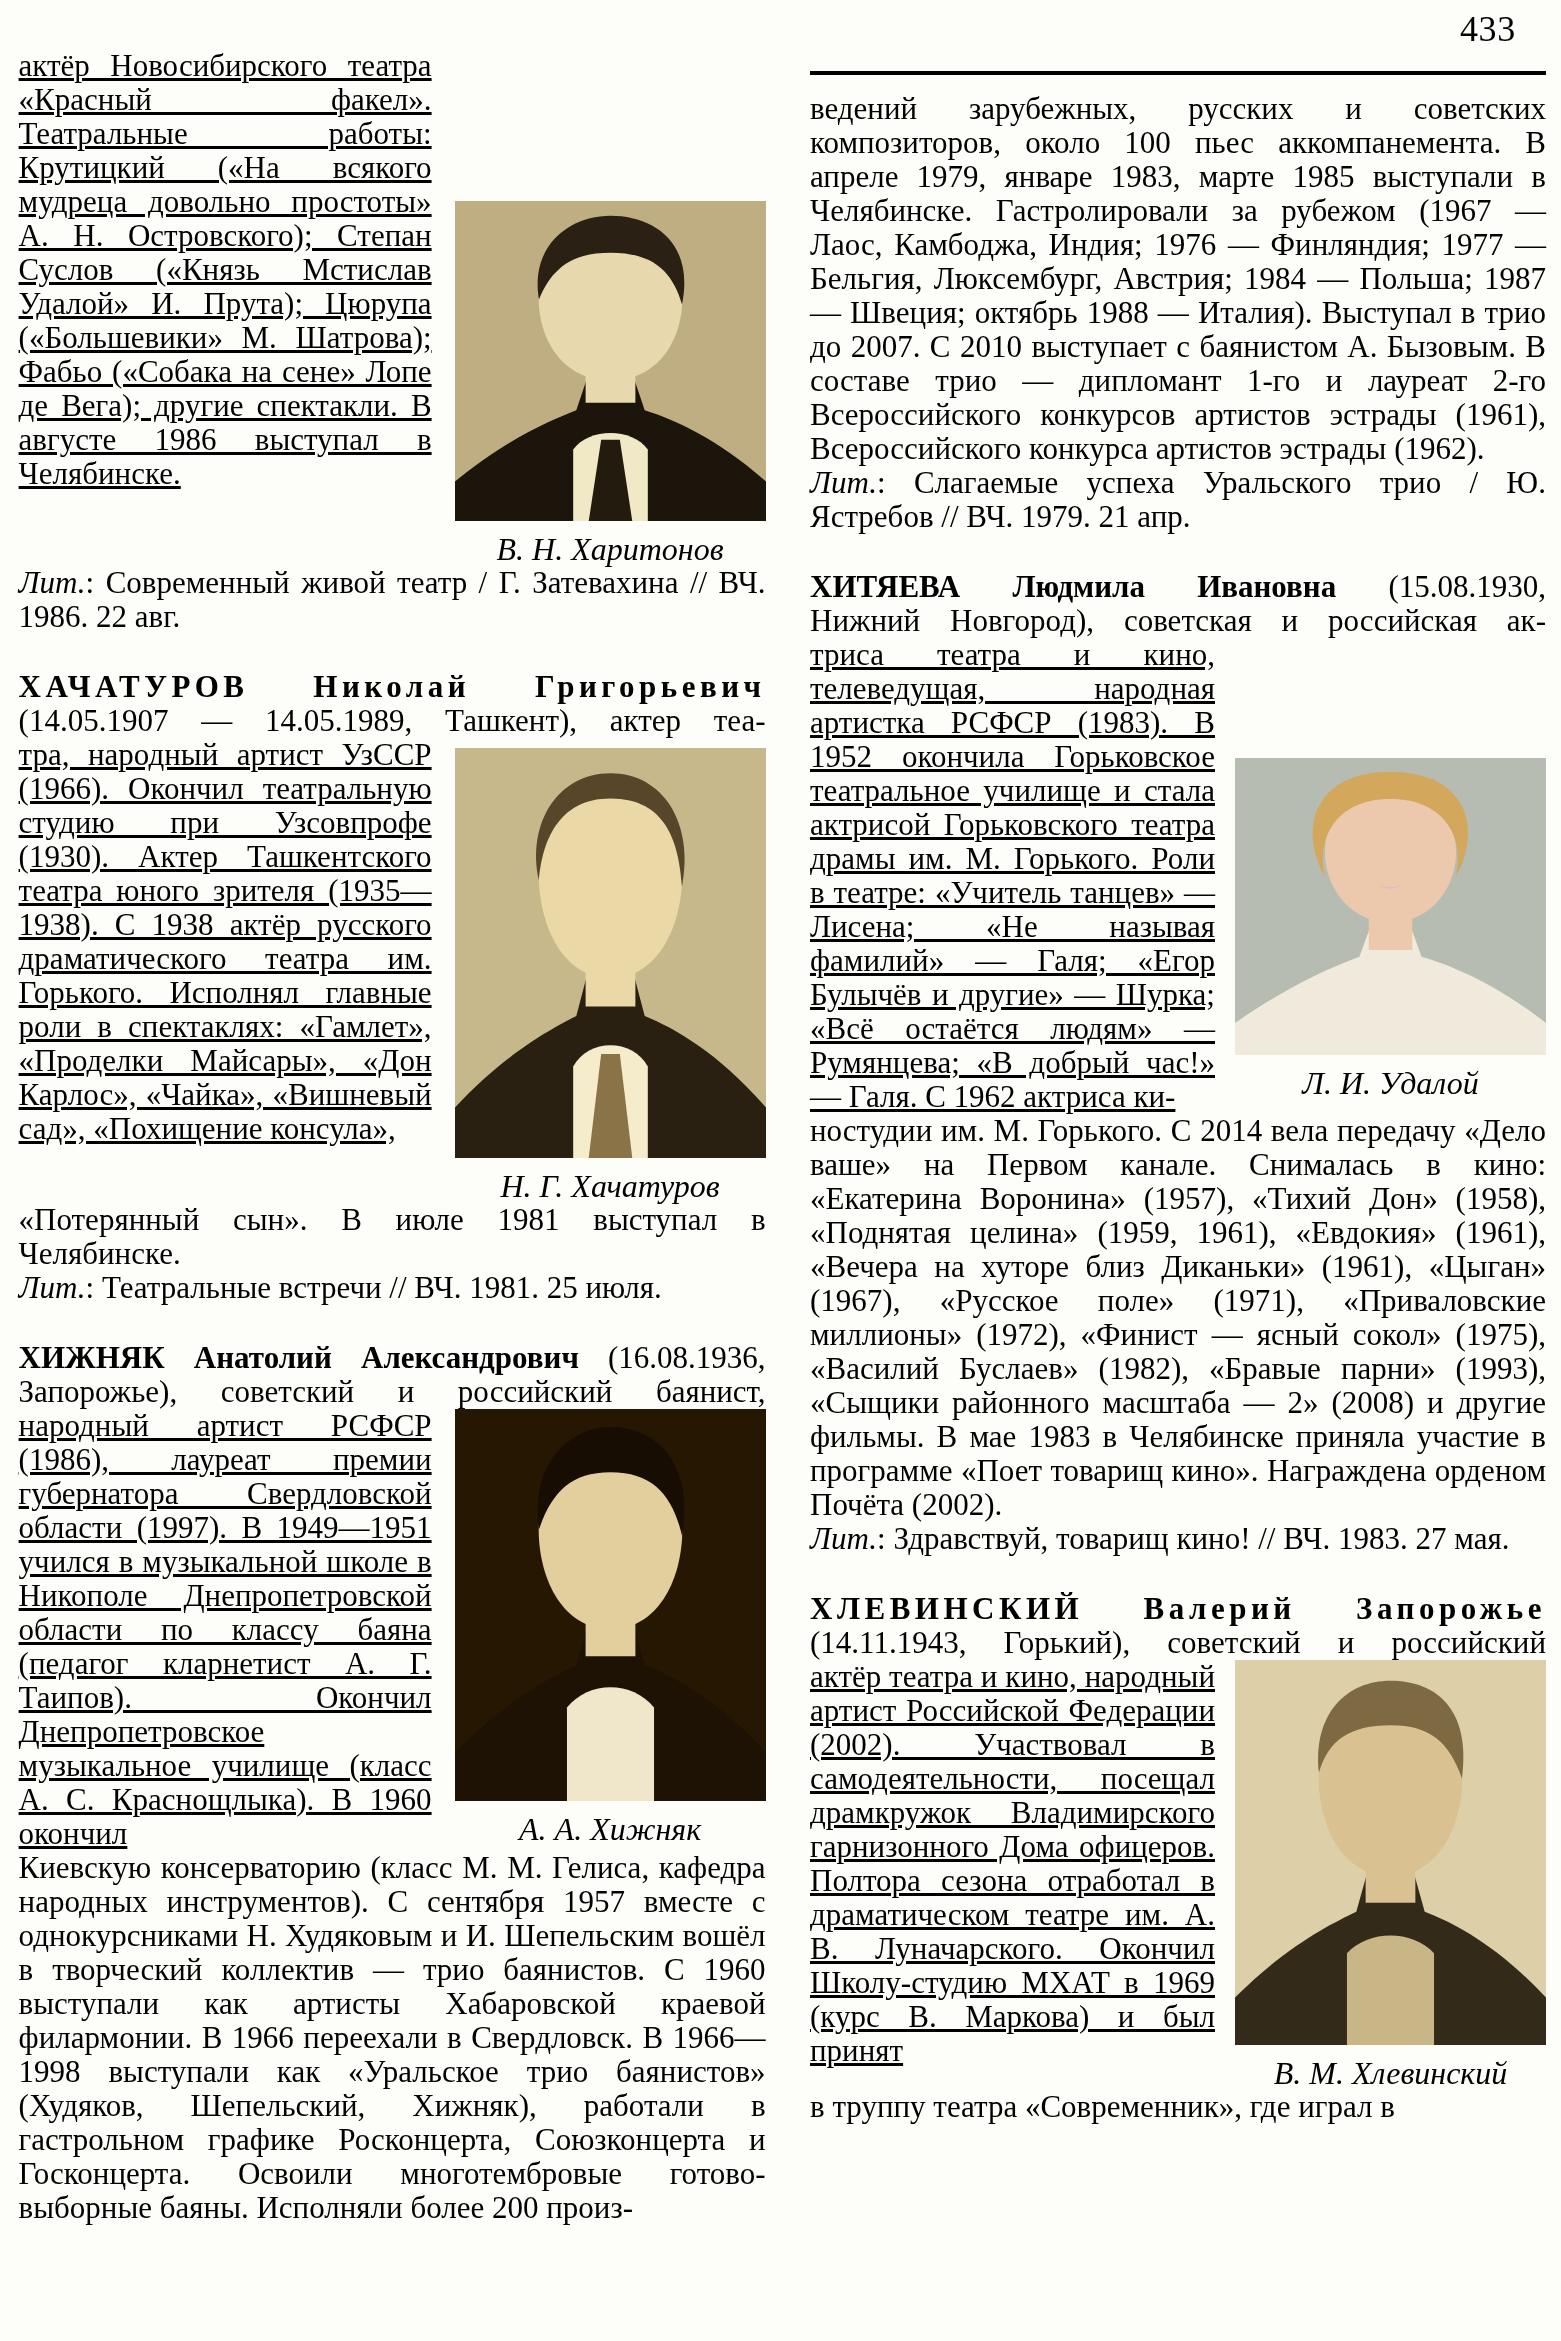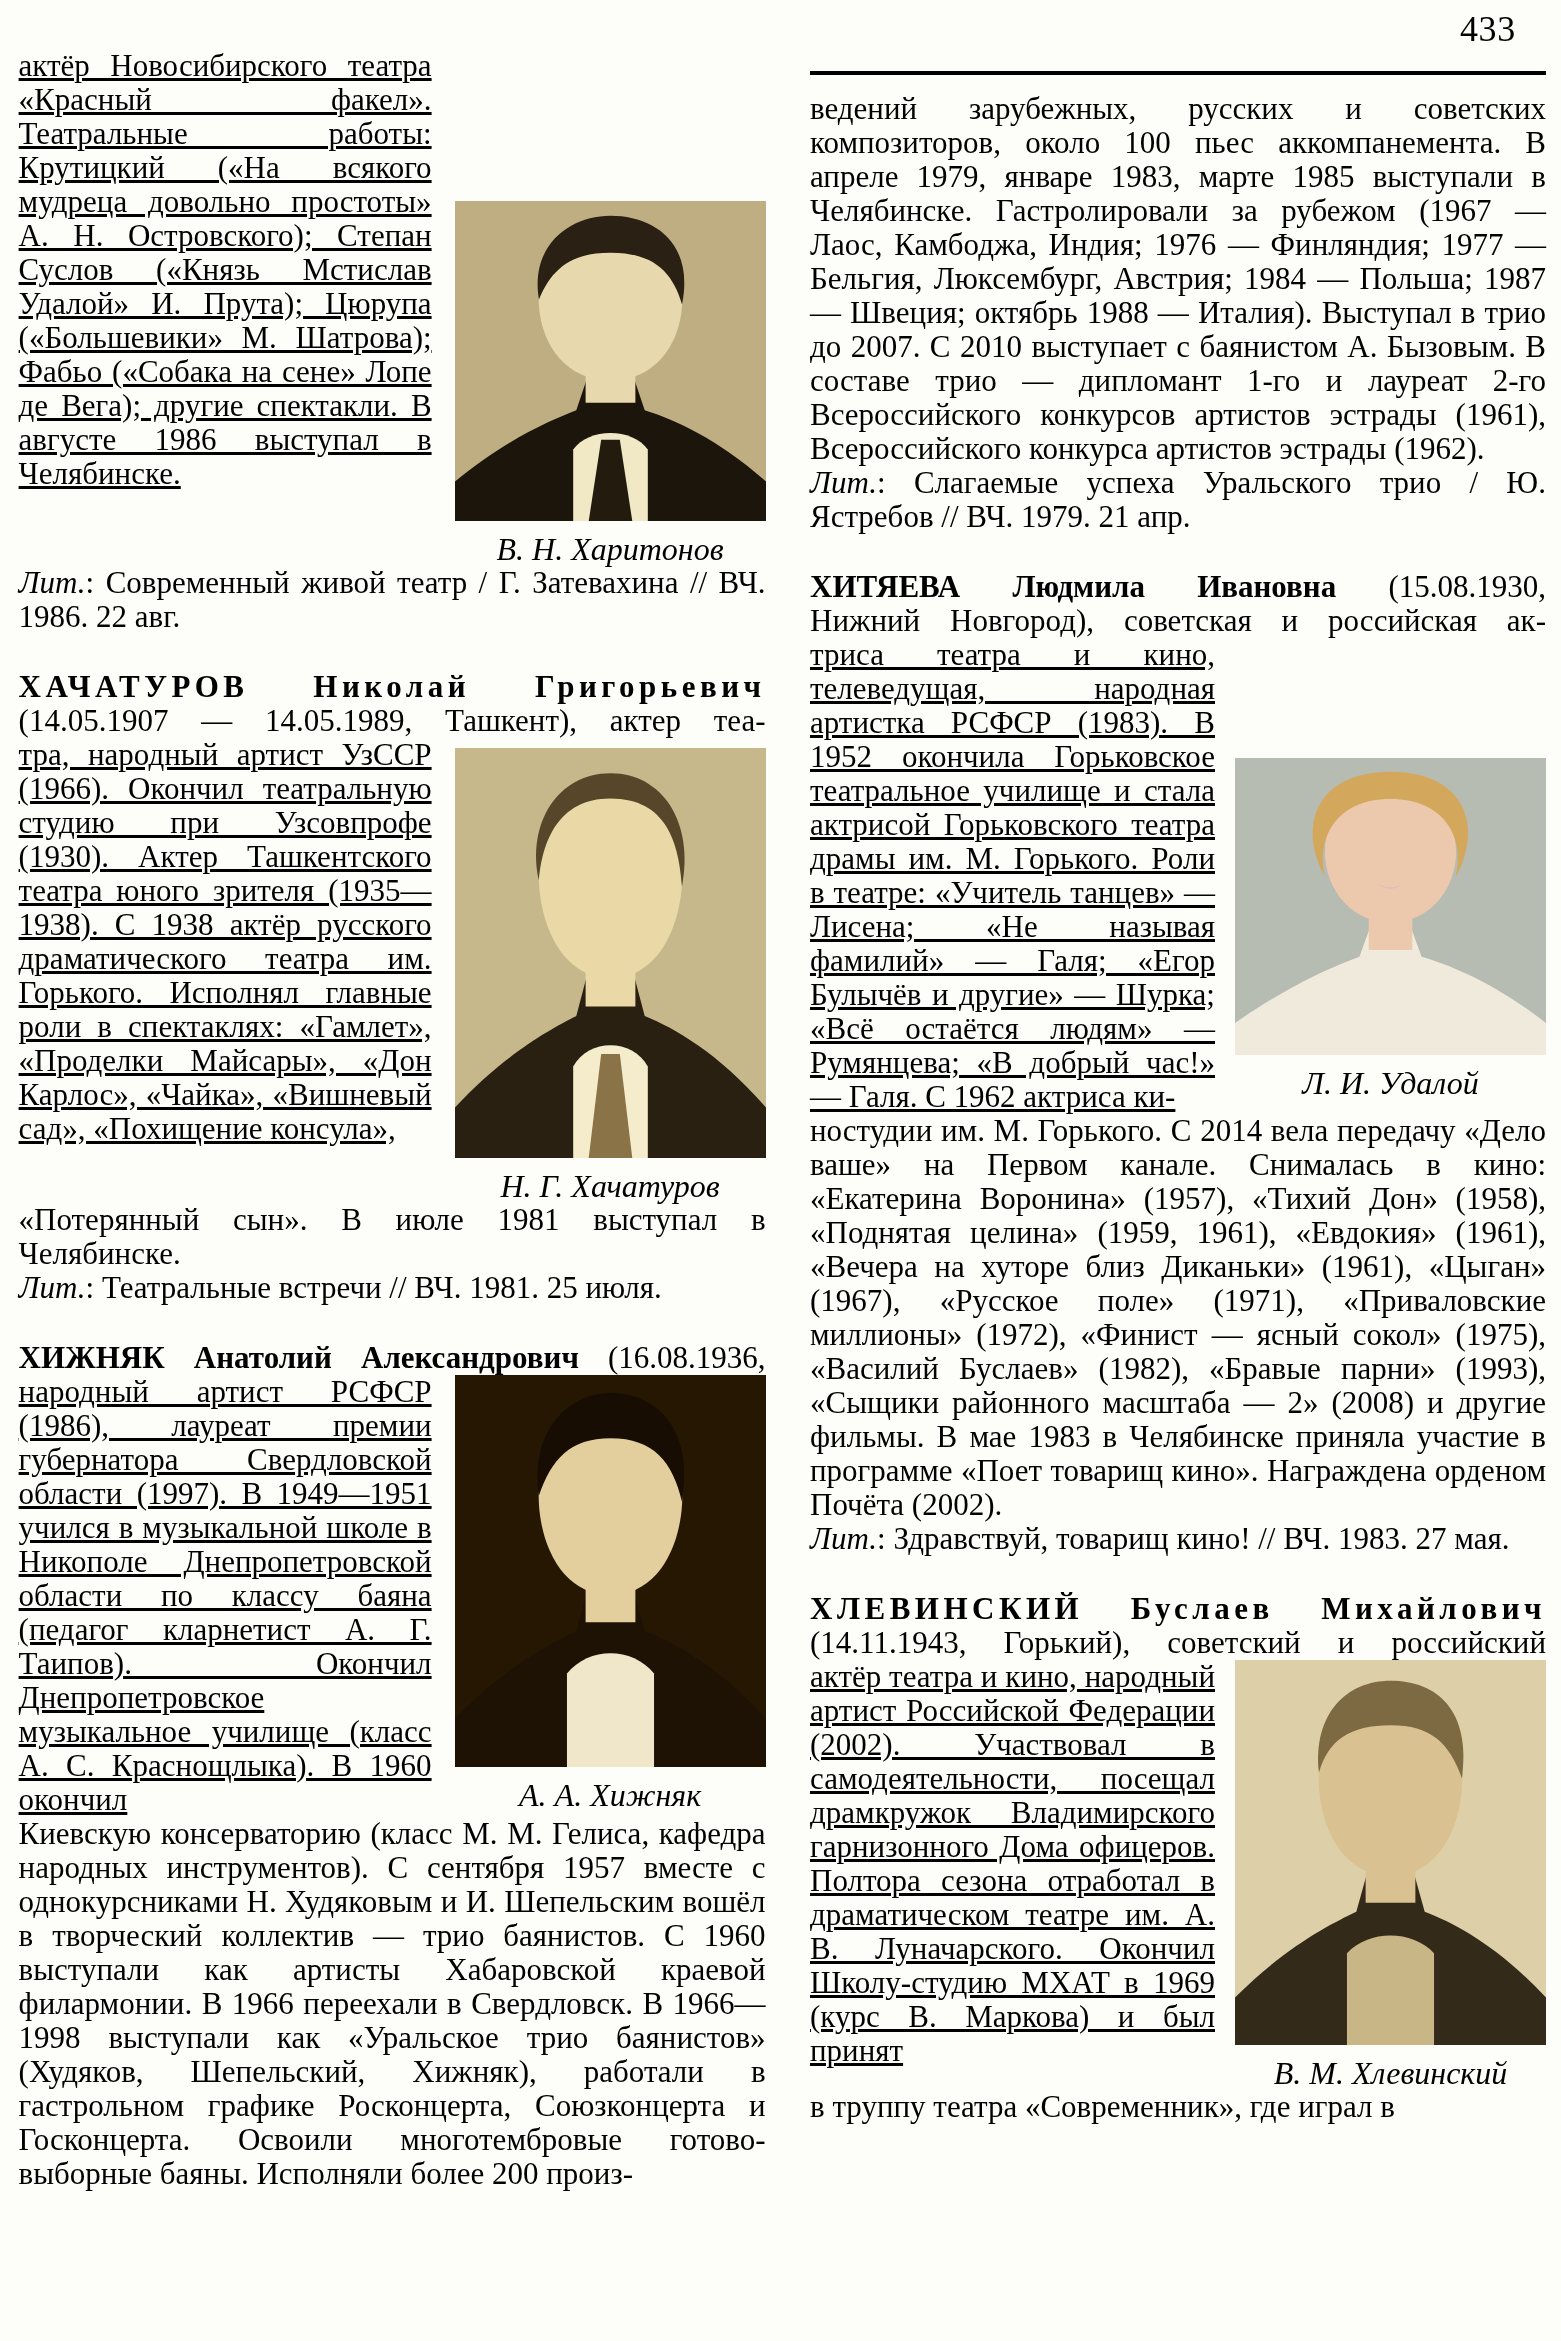--- a/index.html
+++ b/index.html
@@ -82,20 +82,21 @@
           </div>
           <figcaption>Н. Г. Хачатуров</figcaption>
         </figure>
       </div>
       <p>«Потерянный сын». В июле 1981 выступал в Челябинске.</p>
       <p class="lit"><i>Лит.</i><span>: Театральные встречи // ВЧ. 1981. 25 июля.</span></p>
     </div>
 
     <div class="entry">
       <p class="hline"><span class="bname">ХИЖНЯК Анатолий Александрович</span> <span>(16.08.1936,</span></p>
+      <p class="hline">Запорожье), советский и российский баянист,</p>
       <div class="row">
         <p class="narrow">народный артист РСФСР (1986), лауреат премии губернатора Свердловской области (1997). В 1949—1951 учился в музыкальной школе в Никополе Днепропетровской области по классу баяна (педагог кларнетист А. Г. Таипов). Окончил Днепропетровское музыкальное училище (класс А. С. Краснощлыка). В 1960 окончил</p>
         <figure style="margin-top:0;">
           <div class="photo" style="height: 392px; --bg: #261703; --hair: #170d02; --skin: #e3cf9e; --suit: #1d1204; --shirt: #f0e6c9; --tie: #1d1204;">
             <svg viewBox="0 0 100 130" preserveAspectRatio="none">
               <rect width="100" height="130" fill="var(--bg)"></rect>
               <path d="M0 130 L0 114 C 16 97 31 89 39 85 L 43 70 L 57 70 L 61 85 C 71 89 85 97 100 114 L100 130 Z" fill="var(--suit)"></path>
               <path d="M36 130 L36 99 C 43 90 57 90 64 99 L64 130 Z" fill="var(--shirt)"></path>
               <path d="M42 60 L58 60 L58 82 L42 82 Z" fill="var(--skin)"></path>
               <path d="M50 13 C 66 13 74 26 73 43 C 72 59 64 73 50 73 C 36 73 28 59 27 43 C 26 26 34 13 50 13 Z" fill="var(--skin)"></path>
@@ -133,21 +134,21 @@
             </svg>
           </div>
           <figcaption>Л. И. Удалой</figcaption>
         </figure>
       </div>
       <p>ностудии им. М. Горького. С 2014 вела передачу «Дело ваше» на Первом канале. Снималась в кино: «Екатерина Воронина» (1957), «Тихий Дон» (1958), «Поднятая целина» (1959, 1961), «Евдокия» (1961), «Вечера на хуторе близ Диканьки» (1961), «Цыган» (1967), «Русское поле» (1971), «Приваловские миллионы» (1972), «Финист — ясный сокол» (1975), «Василий Буслаев» (1982), «Бравые парни» (1993), «Сыщики районного масштаба — 2» (2008) и другие фильмы. В мае 1983 в Челябинске приняла участие в программе «Поет товарищ кино». Награждена орденом Почёта (2002).</p>
       <p class="lit"><i>Лит.</i><span>: Здравствуй, товарищ кино! // ВЧ. 1983. 27 мая.</span></p>
     </div>
 
     <div class="entry">
-      <p class="hline bname spread">ХЛЕВИНСКИЙ Буслаев Михайлович</p>
+      <p class="hline bname spread">ХЛЕВИНСКИЙ Валерий Запорожье</p>
       <p class="hline">(14.11.1943, Горький), советский и российский</p>
       <div class="row">
         <p class="narrow">актёр театра и кино, народный артист Российской Федерации (2002). Участвовал в самодеятельности, посещал драмкружок Владимирского гарнизонного Дома офицеров. Полтора сезона отработал в драматическом театре им. А. В. Луначарского. Окончил Школу-студию МХАТ в 1969 (курс В. Маркова) и был принят</p>
         <figure style="margin-top:0;">
           <div class="photo" style="height: 385px; --bg: #ddd0a8; --hair: #7d6a42; --skin: #d9c191; --suit: #332a1a; --shirt: #c9b686; --tie: #332a1a;">
             <svg viewBox="0 0 100 130" preserveAspectRatio="none">
               <rect width="100" height="130" fill="var(--bg)"></rect>
               <path d="M0 130 L0 114 C 16 97 31 89 39 85 L 43 70 L 57 70 L 61 85 C 71 89 85 97 100 114 L100 130 Z" fill="var(--suit)"></path>
               <path d="M36 130 L36 99 C 43 91 57 91 64 99 L64 130 Z" fill="var(--shirt)"></path>
               <path d="M42 60 L58 60 L58 82 L42 82 Z" fill="var(--skin)"></path>

